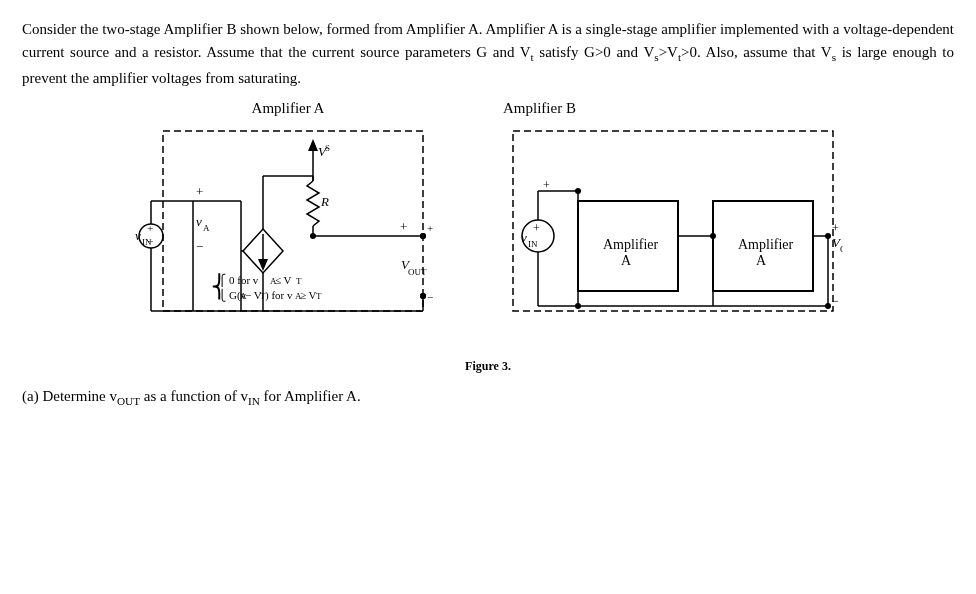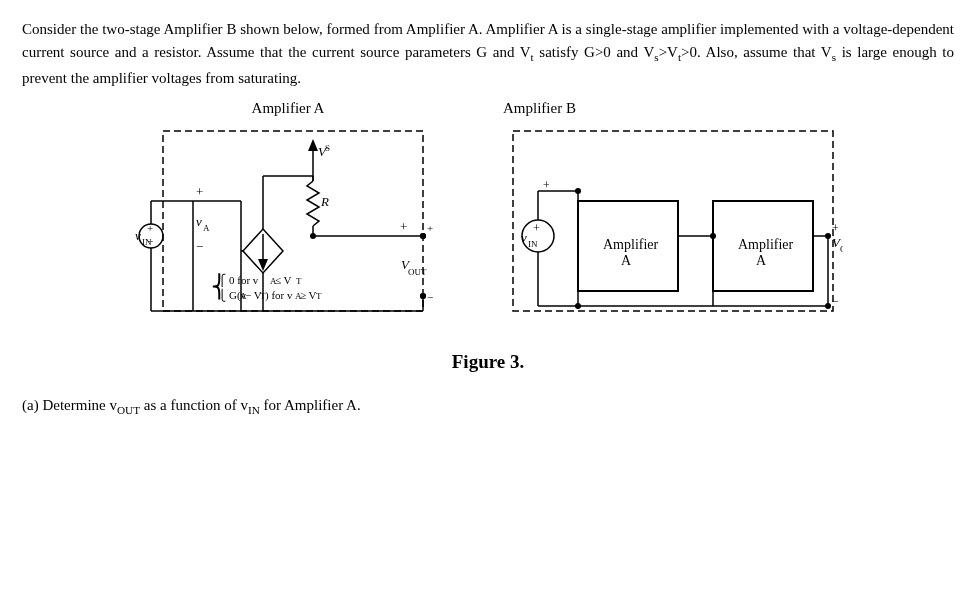--- a/index.html
+++ b/index.html
@@ -43,27 +43,27 @@
     }
     .diagram-title {
       font-size: 15px;
       margin-bottom: 4px;
       text-align: center;
     }
     svg text {
       font-family: "Times New Roman", Times, serif;
     }
     .figure-caption {
-      font-size: 19px;
+      font-size: 12px;
       font-weight: bold;
-      margin-top: 0;
+      margin-top: 8px;
       text-align: center;
     }
     .questions {
-      margin-top: 20px;
+      margin-top: 10px;
       line-height: 1.7;
     }
     .question-line {
       margin-bottom: 4px;
     }
     sub, sup {
       font-size: 0.75em;
     }
   </style>
 </head>

